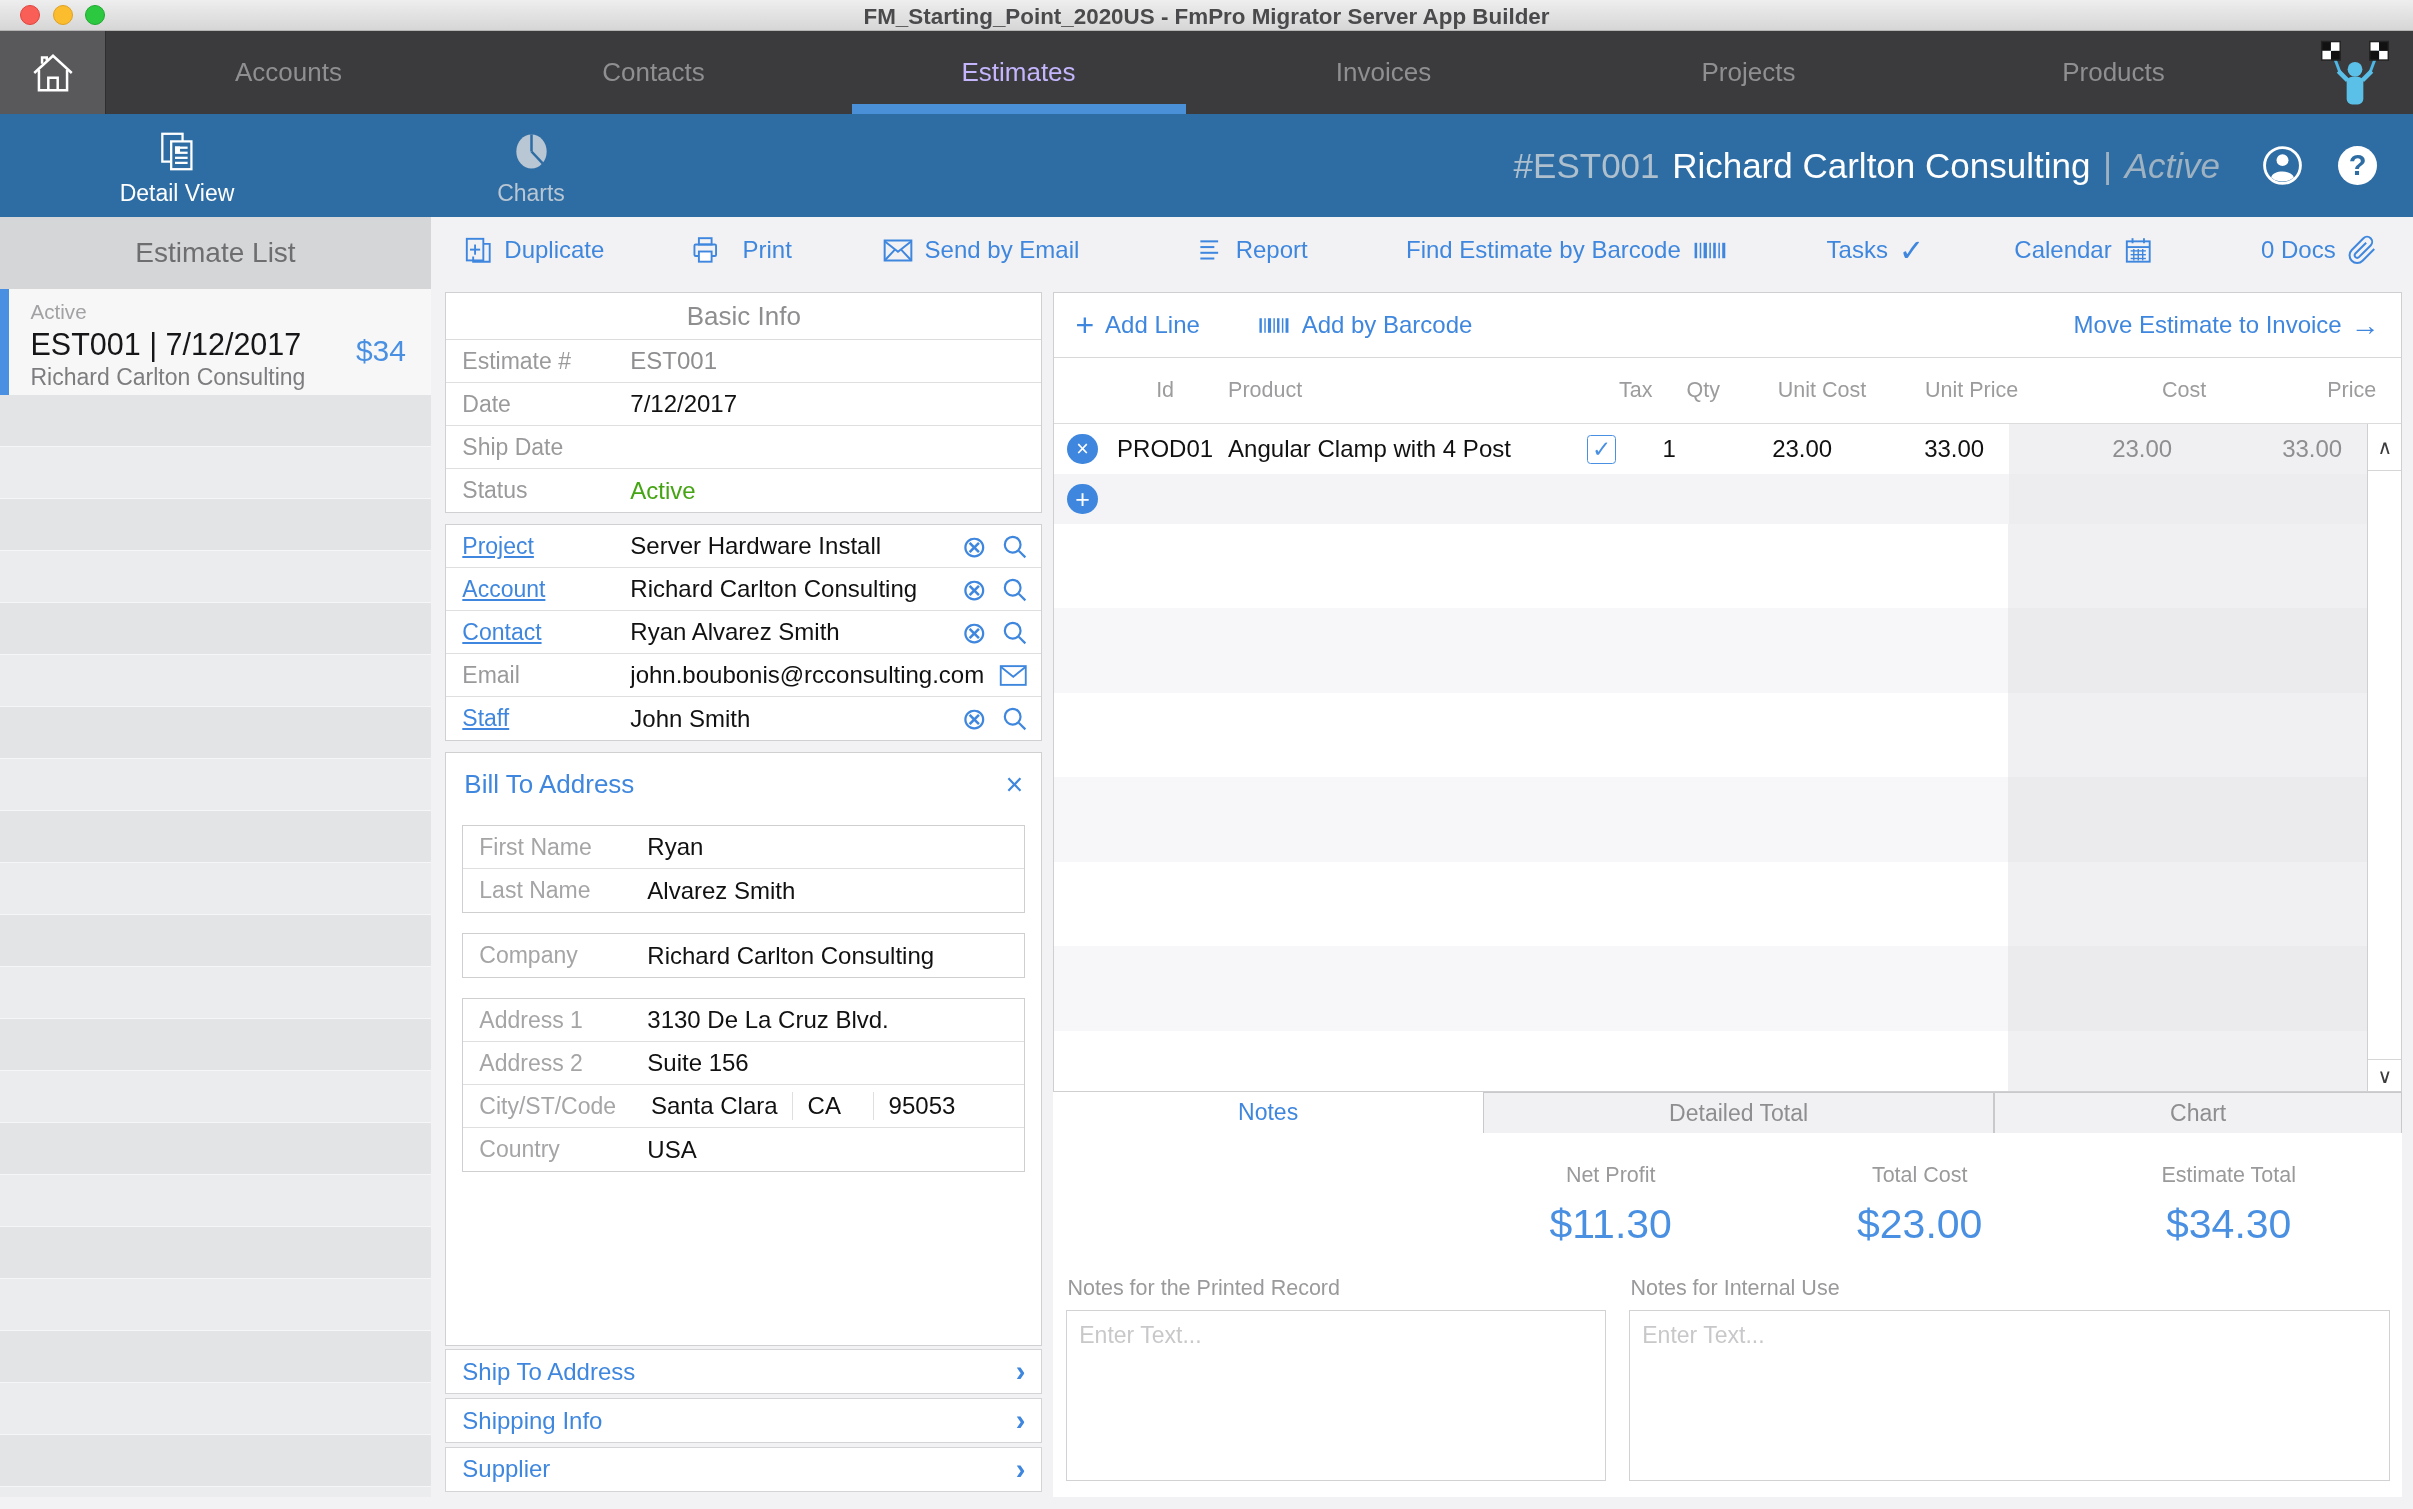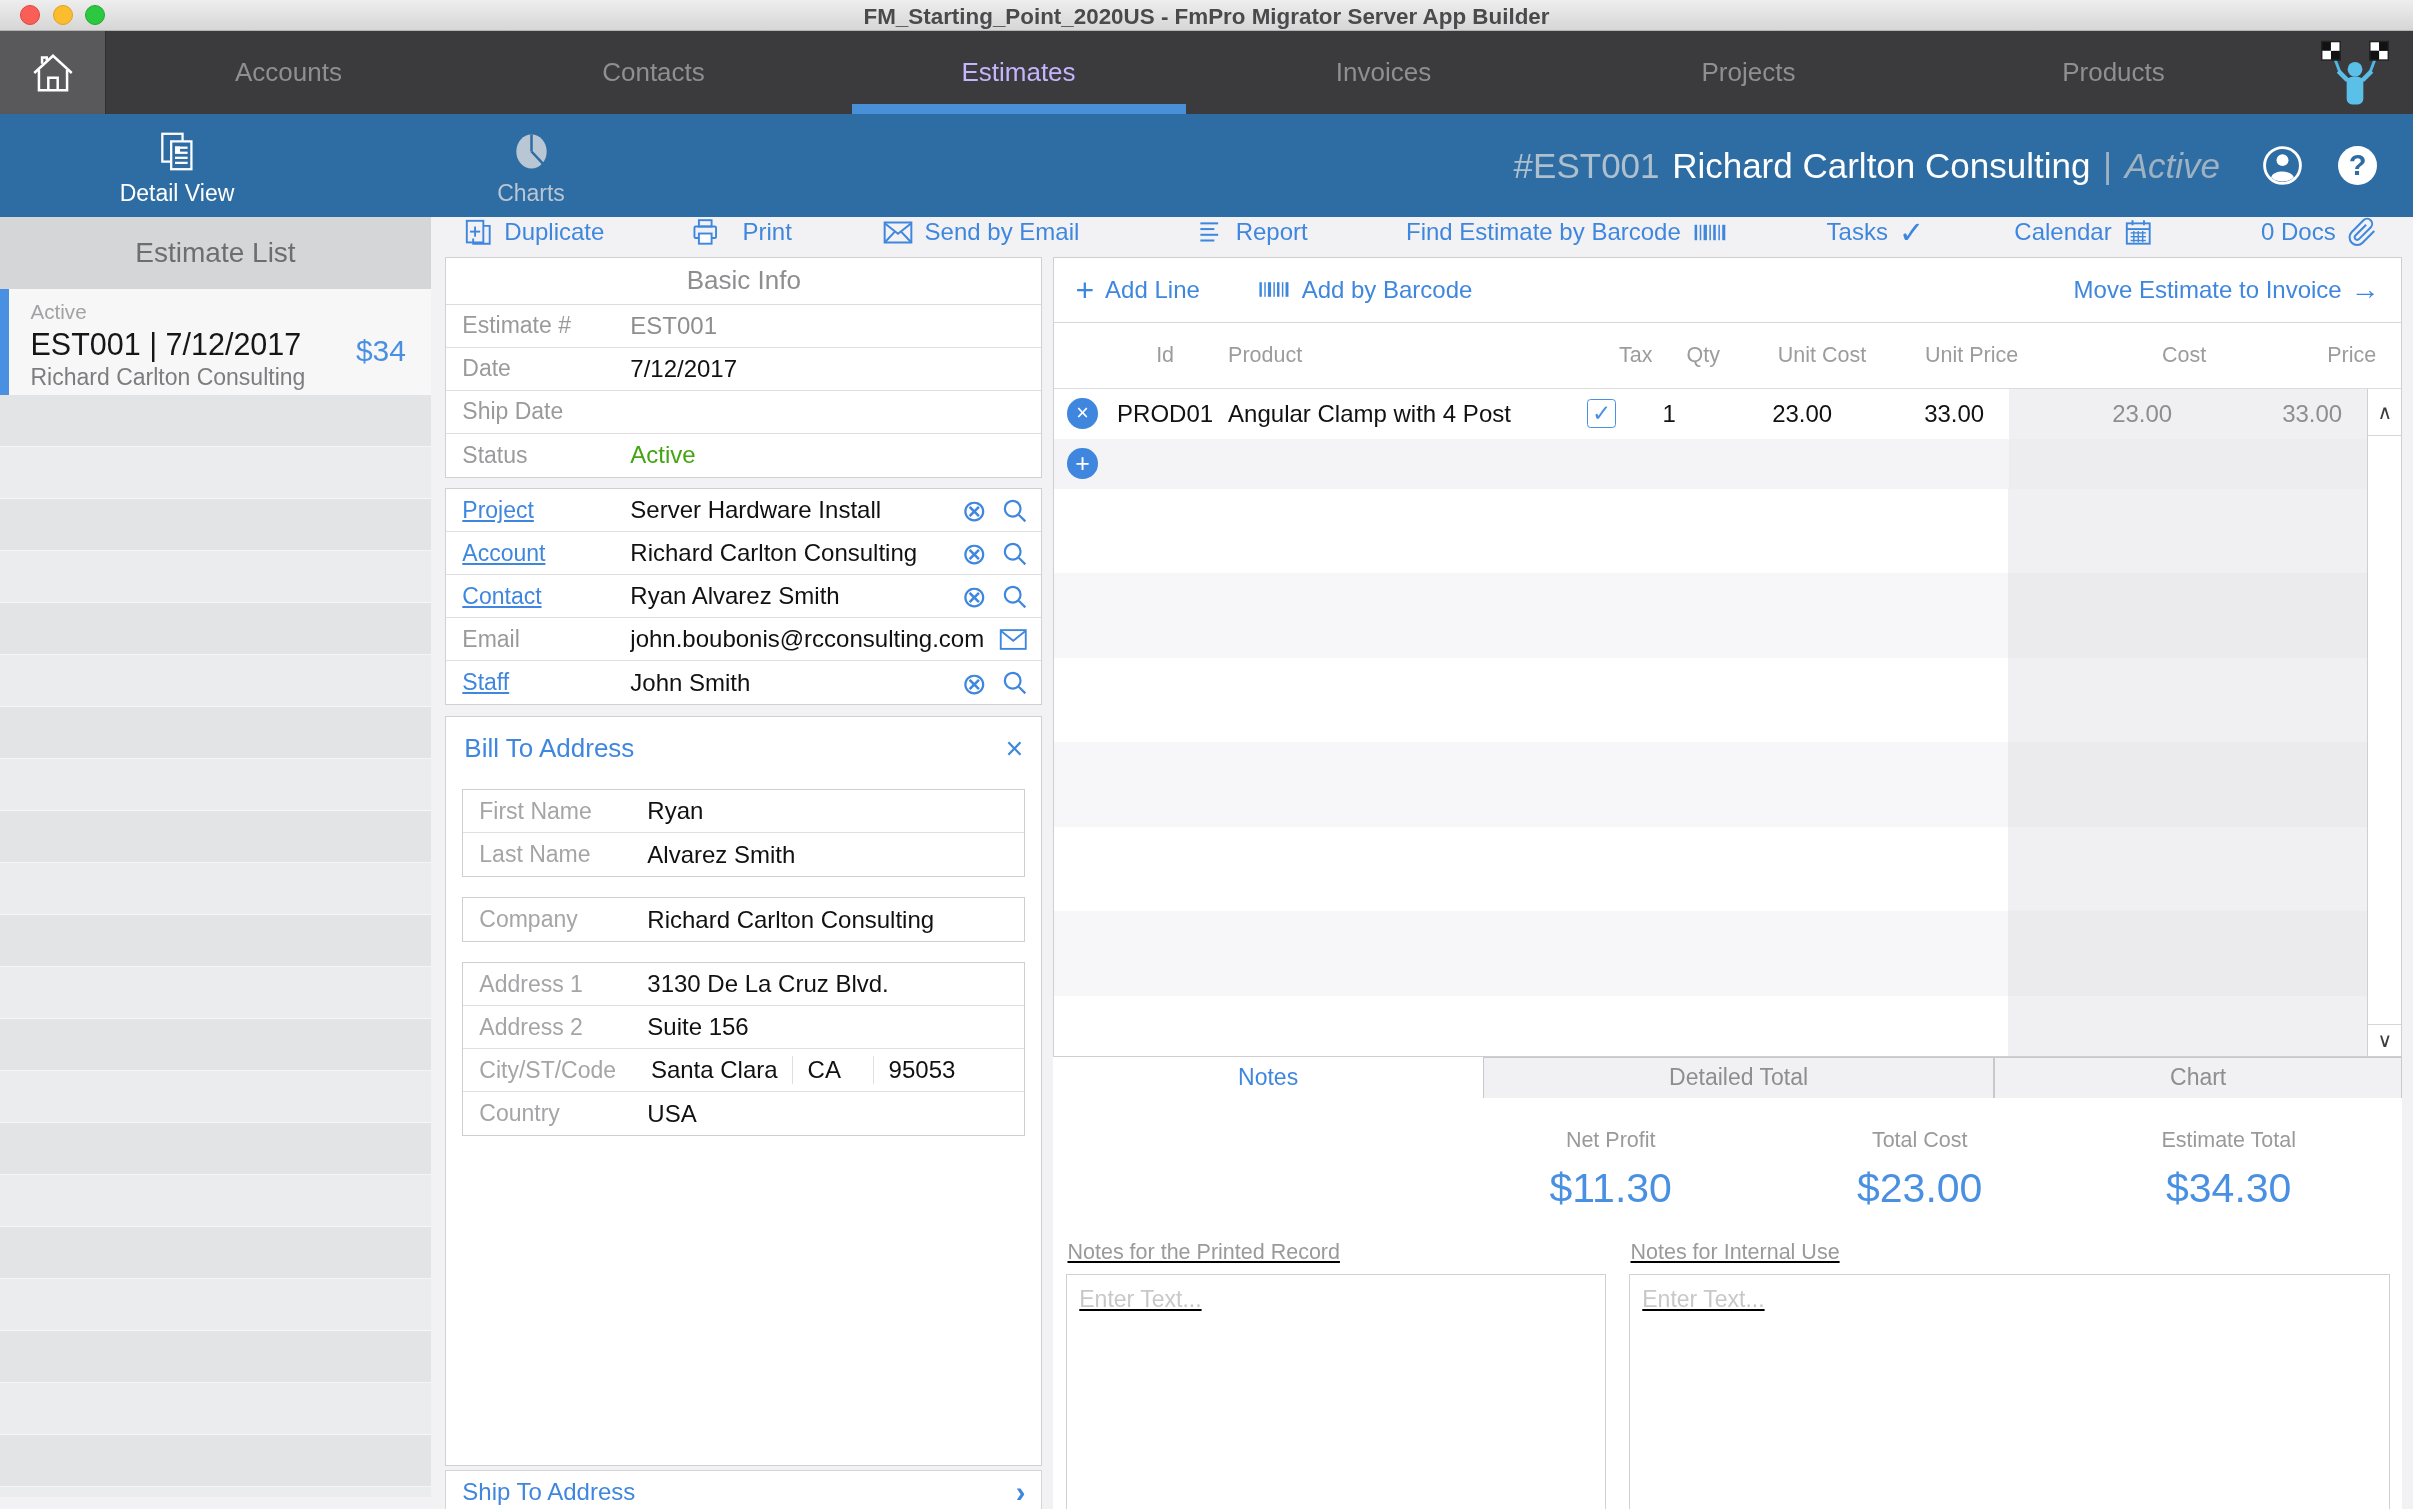--- a/index.html
+++ b/index.html
@@ -85,21 +85,21 @@
   .frow:last-child { border-bottom:none; }
   .frow .flabel { width:184px; padding-left:16px; color:#9a9a9c; font-size:23px; flex:none; }
   .frow .fvalue { flex:1; font-size:24px; color:#111; white-space:nowrap; overflow:hidden; }
   .fvalue.muted { color:#8e8e90; } .fvalue.green { color:#45a413; }
   .p-links { margin-top:10.8px; }
   .flabel.link { color:#3f87de; text-decoration:underline; cursor:pointer; }
   .ric { display:flex; align-items:center; gap:12.6px; padding-right:12.6px; color:#3f87de; }
   .clear-glyph { font-size:30.5px; line-height:1; cursor:pointer; }
 
   
-  .p-billto { margin-top:10.8px; height:750px; display:flex; flex-direction:column; }
+  .p-billto { margin-top:10.8px; height:594px; display:flex; flex-direction:column; }
   .bt-head { display:flex; align-items:center; justify-content:space-between; padding:16px 18px 5.4px 18px; }
   .bt-title { color:#3f87de; font-size:26px; }
   .bt-close { color:#3f87de; font-size:30.5px; cursor:pointer; line-height:1; }
   .bt-group { margin:20px 16px 0 16px; border:0.9px solid #cfcfd1; }
   .bt-group .frow .flabel { color:#a5a5a7; width:184px; }
   .cityrow { display:flex; align-items:stretch; flex:1; }
   .cell { display:flex; align-items:center; font-size:24px; color:#111; padding-left:3.6px; }
   .cell.state { width:81px; border-left:0.9px solid #dfdfe1; padding-left:14.3px; }
   .cell.zip { width:151px; border-left:0.9px solid #dfdfe1; padding-left:14.3px; }
   .collapse-row { height:45px; background:#fff; border:0.9px solid #d4d4d6; margin-top:3.6px;
@@ -157,21 +157,21 @@
   .sum-tab { display:flex; align-items:center; justify-content:center; font-size:23px; cursor:pointer; }
   .sum-tab.active { width:430px; background:#ffffff; color:#3f87de; }
   .sum-tab.idle { background:#f1f1f3; color:#8e8e90; border:0.9px solid #c9c9cb; border-bottom:none; }
   .sum-tab.t2 { width:511px; } .sum-tab.t3 { flex:1; }
   .sum-body { flex:1; background:#fff; display:flex; flex-direction:column; }
   .totals { height:134px; display:flex; justify-content:flex-end; align-items:center; padding-top:10.8px; }
   .total-cell { width:309px; text-align:center; padding-right:38px; }
   .total-label { color:#9a9a9c; font-size:21.5px; }
   .total-value { color:#4a90e2; font-size:41px; margin-top:12.6px; }
   .notes { display:flex; gap:23px; padding:3.6px 12.6px 16px 12.6px; flex:1; }
-  .note-block { display:flex; flex-direction:column;text-decoration:underline; }
+  .note-block { display:flex; flex-direction:column; }
   .note-block.left { width:540px; } .note-block.right { flex:1; }
   .note-label { color:#9a9a9c; font-size:21.5px; padding:5.4px 0 9px 1.8px; }
   .note-area { flex:1; border:0.9px solid #d2d2d4; resize:none; font-family:inherit; font-size:23px;
     padding:10.8px 12.6px; color:#333; background:#fff; outline:none; }
   .note-area::placeholder { color:#c8c8ca; }
 
   svg { display:block; }
 </style>
 </head>
 <body>

